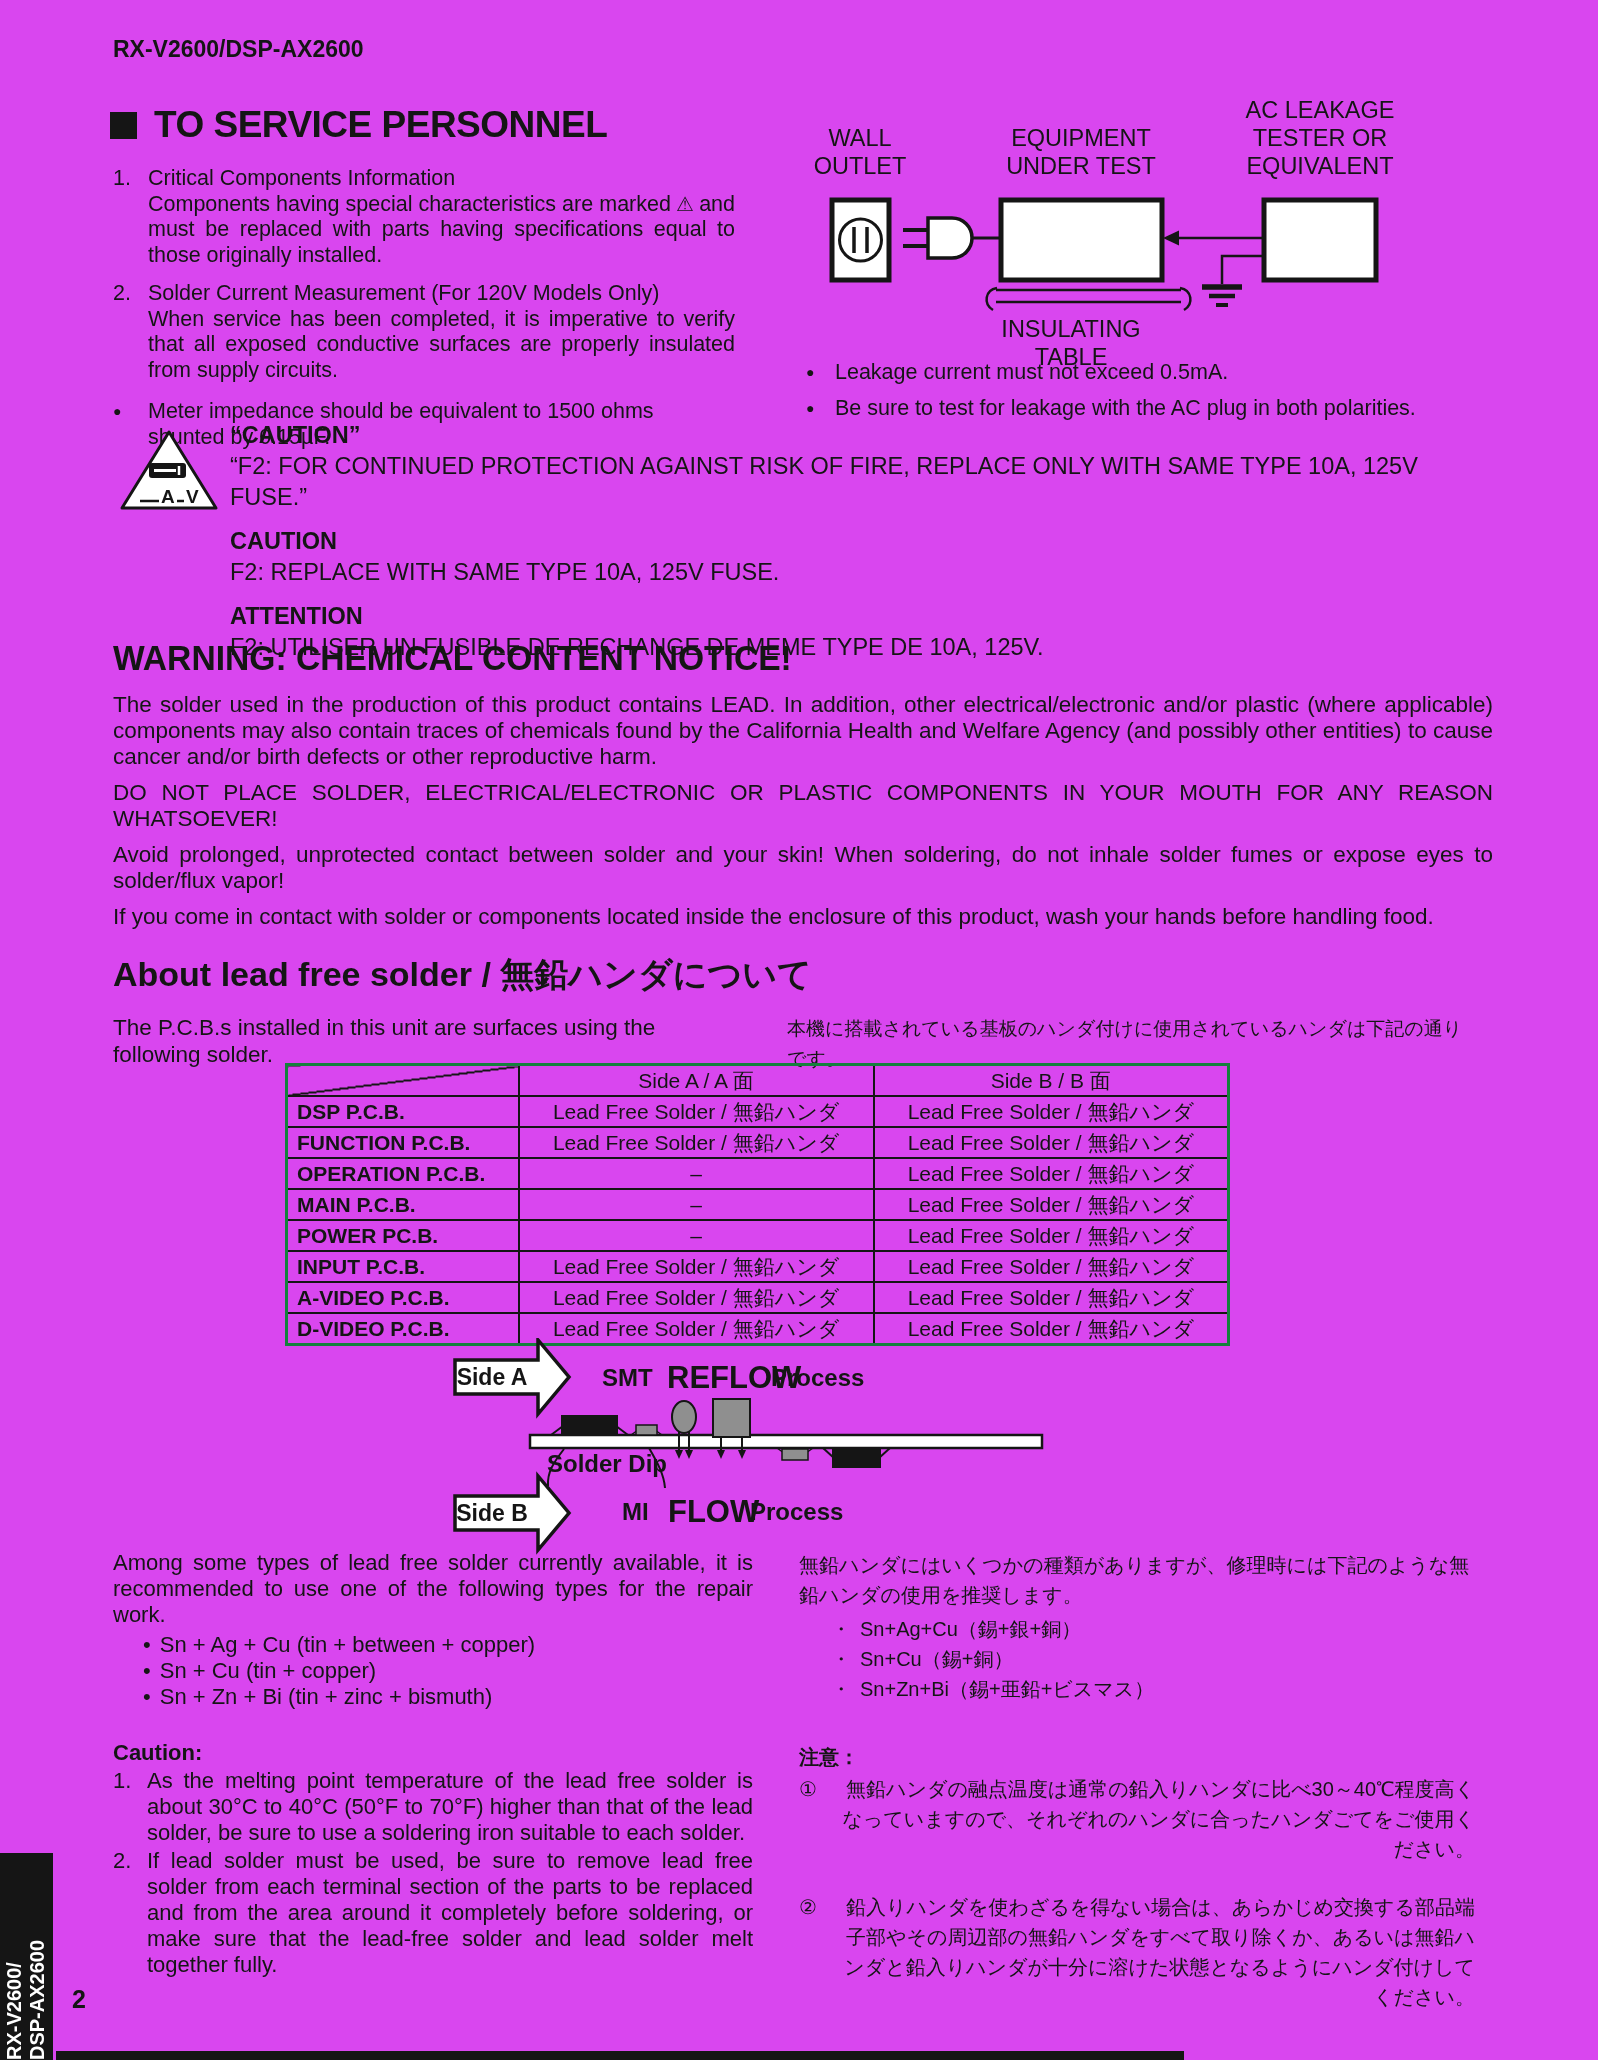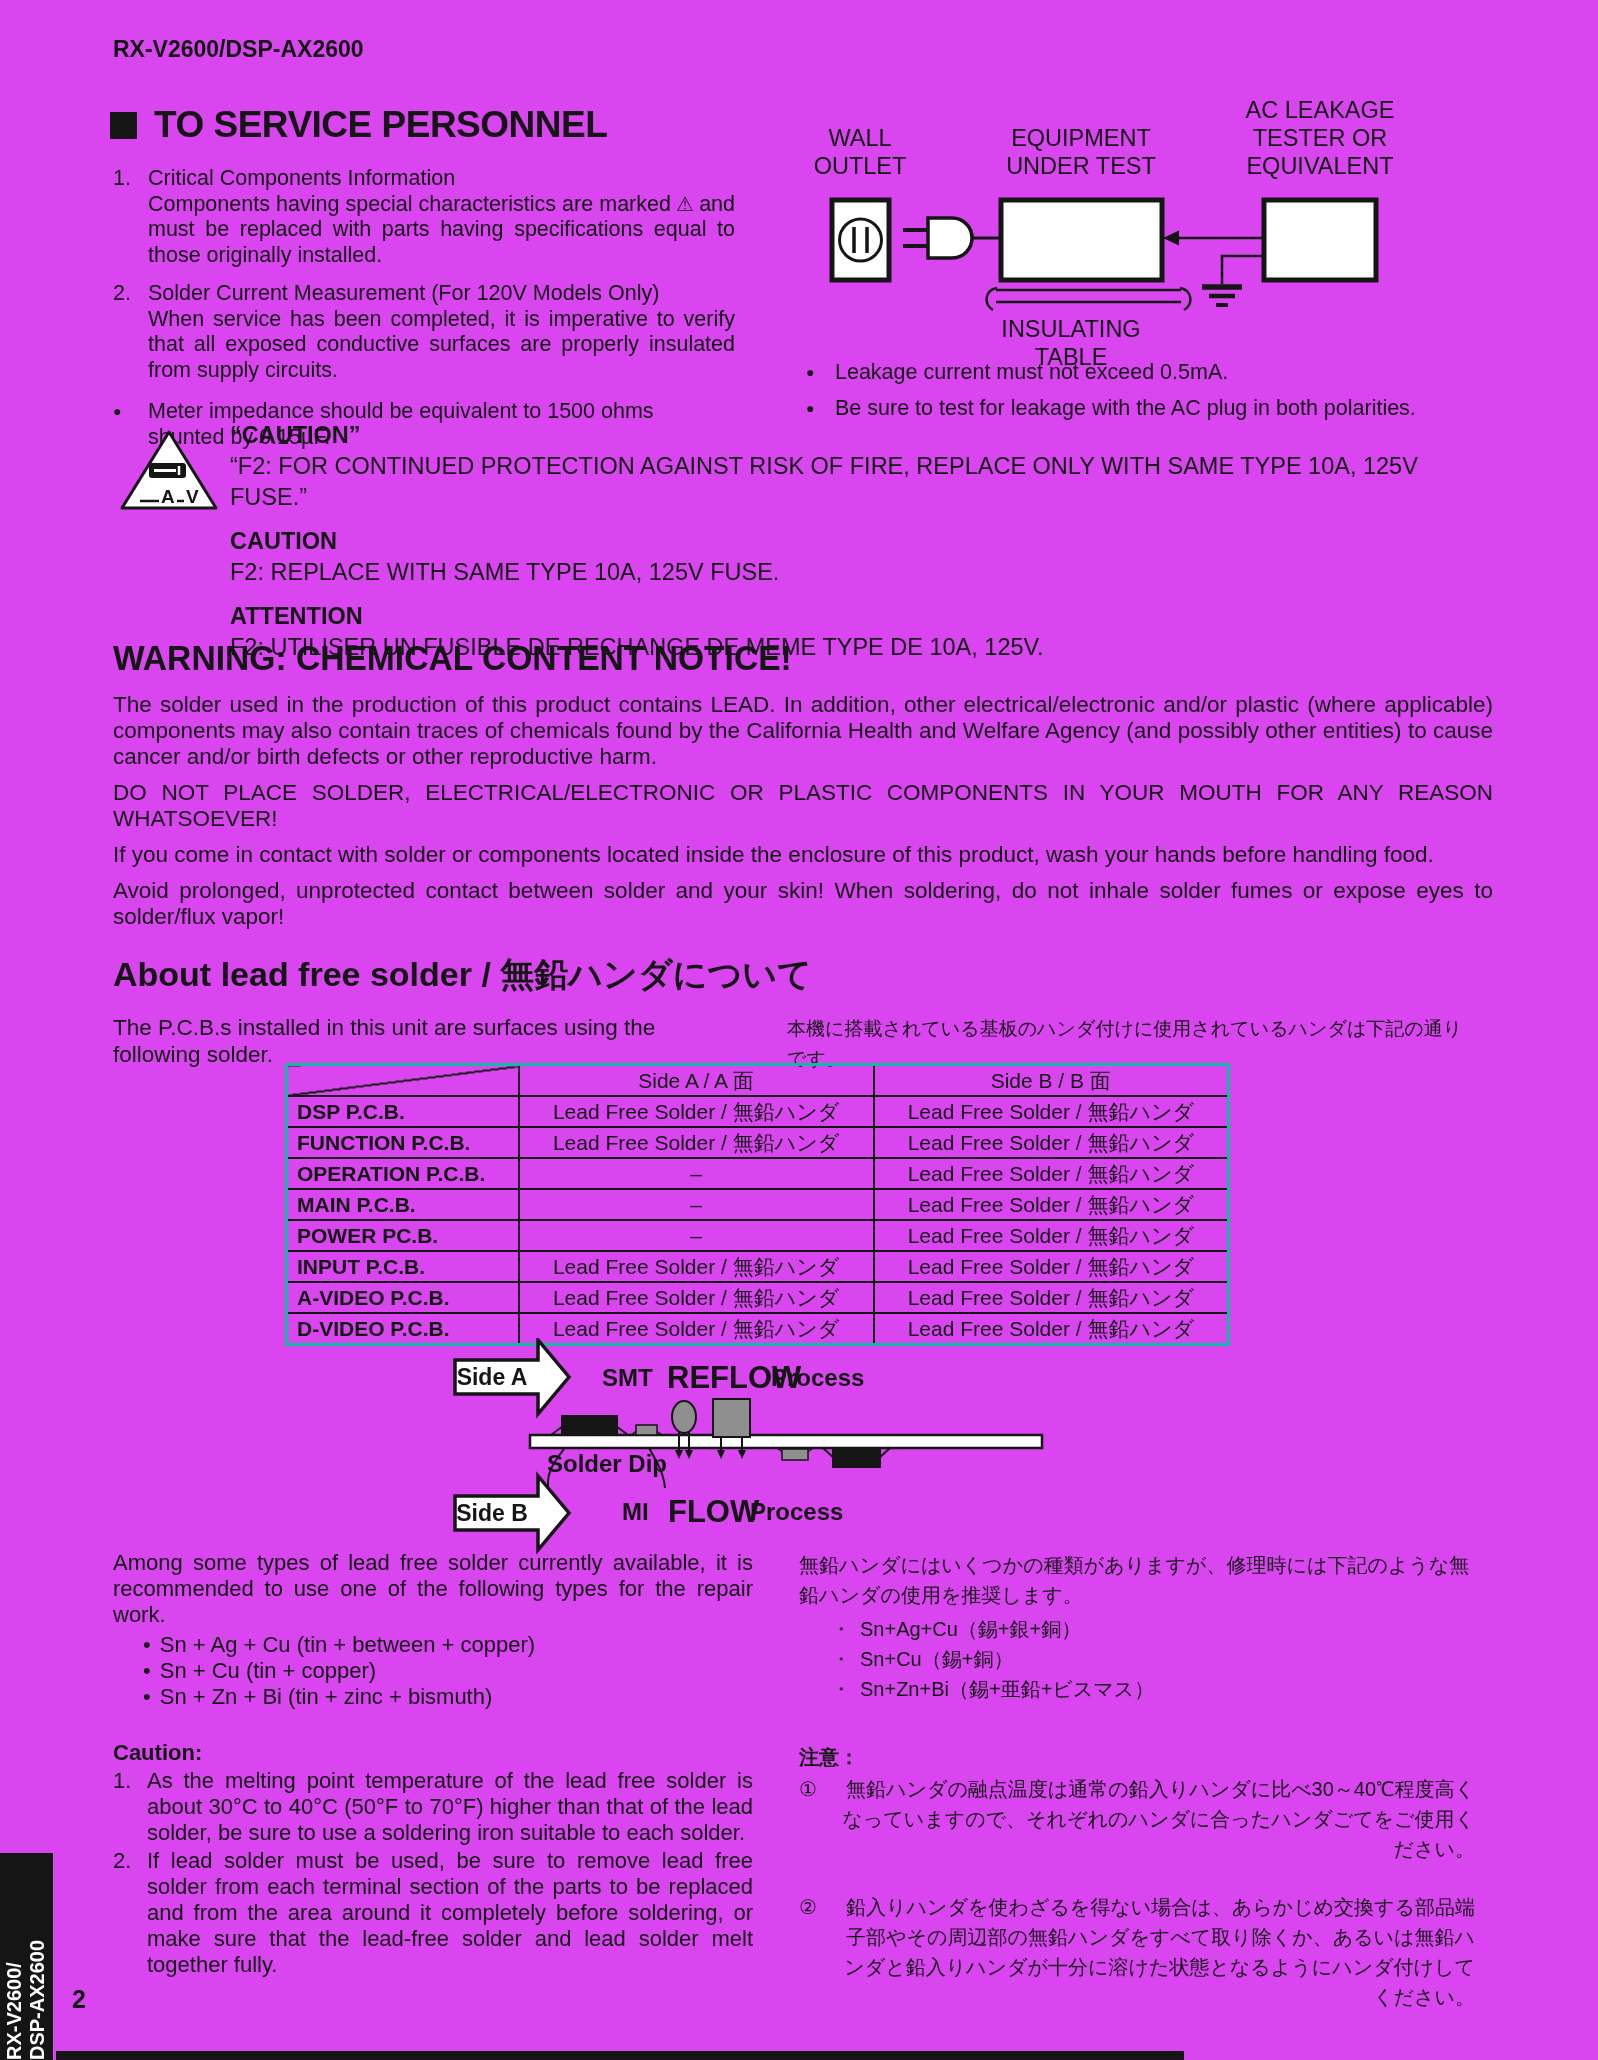--- a/index.html
+++ b/index.html
@@ -38,21 +38,21 @@
   .warning { position:absolute; left:113px; top:638px; width:1380px; }
   .warning h1 { margin:0 0 14px 0; font-size:35px; font-weight:bold; transform:scaleX(0.96); transform-origin:left; white-space:nowrap; }
   .warning p { margin:0 0 10px 0; font-size:22.5px; line-height:26px; text-align:justify; }
   
   .about { position:absolute; left:113px; top:952px; width:1380px; }
   .about h2 { margin:0; font-size:34px; font-weight:bold; white-space:nowrap; }
   .about .cols { display:flex; margin-top:16px; }
   .about .col-en { width:632px; font-size:22.5px; line-height:27px; }
   .about .col-ja { margin-left:42px; width:680px; font-size:19px; line-height:30px; }
   
-  .solder-table { position:absolute; left:285px; top:1063px; border-collapse:collapse; table-layout:fixed; border:3px solid #14b8a6; }
+  .solder-table { position:absolute; left:285px; top:1063px; border-collapse:collapse; table-layout:fixed; border:3px solid #15803d; }
   .solder-table td, .solder-table th { border:2px solid #151515; height:29px; font-size:21px; padding:0; overflow:hidden; white-space:nowrap; }
   .solder-table .c-name { width:232px; }
   .solder-table .c-a, .solder-table .c-b { width:355px; }
   .solder-table td.tname { font-weight:bold; text-align:left; padding-left:9px; }
   .solder-table .tval, .solder-table th { text-align:center; font-weight:normal; }
   .solder-table .diag { background:linear-gradient(to bottom right, transparent calc(50% - 1px), #151515 calc(50% - 1px), #151515 calc(50% + 1px), transparent calc(50% + 1px)); }
   
   .process-svg { position:absolute; left:430px; top:1338px; }
   .diagram-svg { position:absolute; left:775px; top:80px; }
   
@@ -171,22 +171,22 @@
     <div class="bold-line mt">CAUTION</div>
     <div>F2: REPLACE WITH SAME TYPE 10A, 125V FUSE.</div>
     <div class="bold-line mt">ATTENTION</div>
     <div>F2: UTILISER UN FUSIBLE DE RECHANGE DE MEME TYPE DE 10A, 125V.</div>
   </div>
 
   <div class="warning">
     <h1>WARNING: CHEMICAL CONTENT NOTICE!</h1>
     <p>The solder used in the production of this product contains LEAD.  In addition, other electrical/electronic and/or plastic (where applicable) components may also contain traces of chemicals found by the California Health and Welfare Agency (and possibly other entities) to cause cancer and/or birth defects or other reproductive harm.</p>
     <p>DO NOT PLACE SOLDER, ELECTRICAL/ELECTRONIC OR PLASTIC COMPONENTS IN YOUR MOUTH FOR ANY REASON WHATSOEVER!</p>
+    <p>Avoid prolonged, unprotected contact between solder and your skin!  When soldering, do not inhale solder fumes or expose eyes to solder/flux vapor!</p>
     <p>If you come in contact with solder or components located inside the enclosure of this product, wash your hands before handling food.</p>
-    <p>Avoid prolonged, unprotected contact between solder and your skin!  When soldering, do not inhale solder fumes or expose eyes to solder/flux vapor!</p>
   </div>
 
   <div class="about">
     <h2>About lead free solder / 無鉛ハンダについて</h2>
     <div class="cols">
       <div class="col-en">The P.C.B.s installed in this unit are surfaces using the following solder.</div>
       <div class="col-ja">本機に搭載されている基板のハンダ付けに使用されているハンダは下記の通りです。</div>
     </div>
   </div>
 

